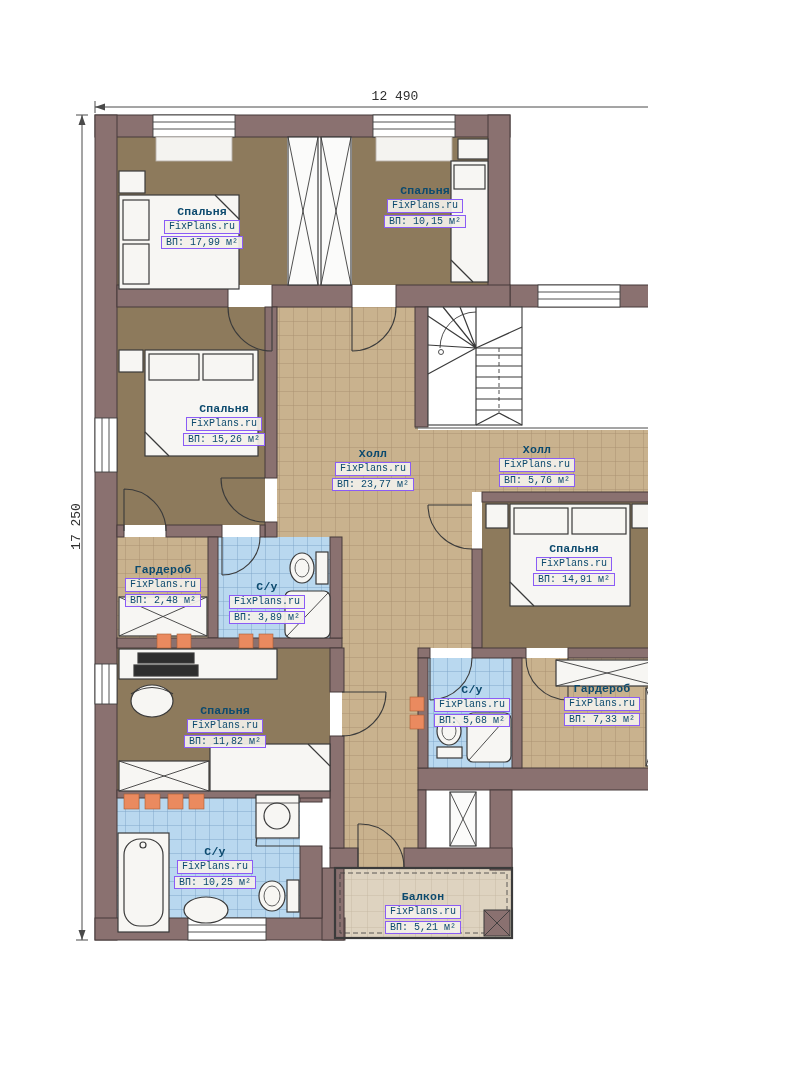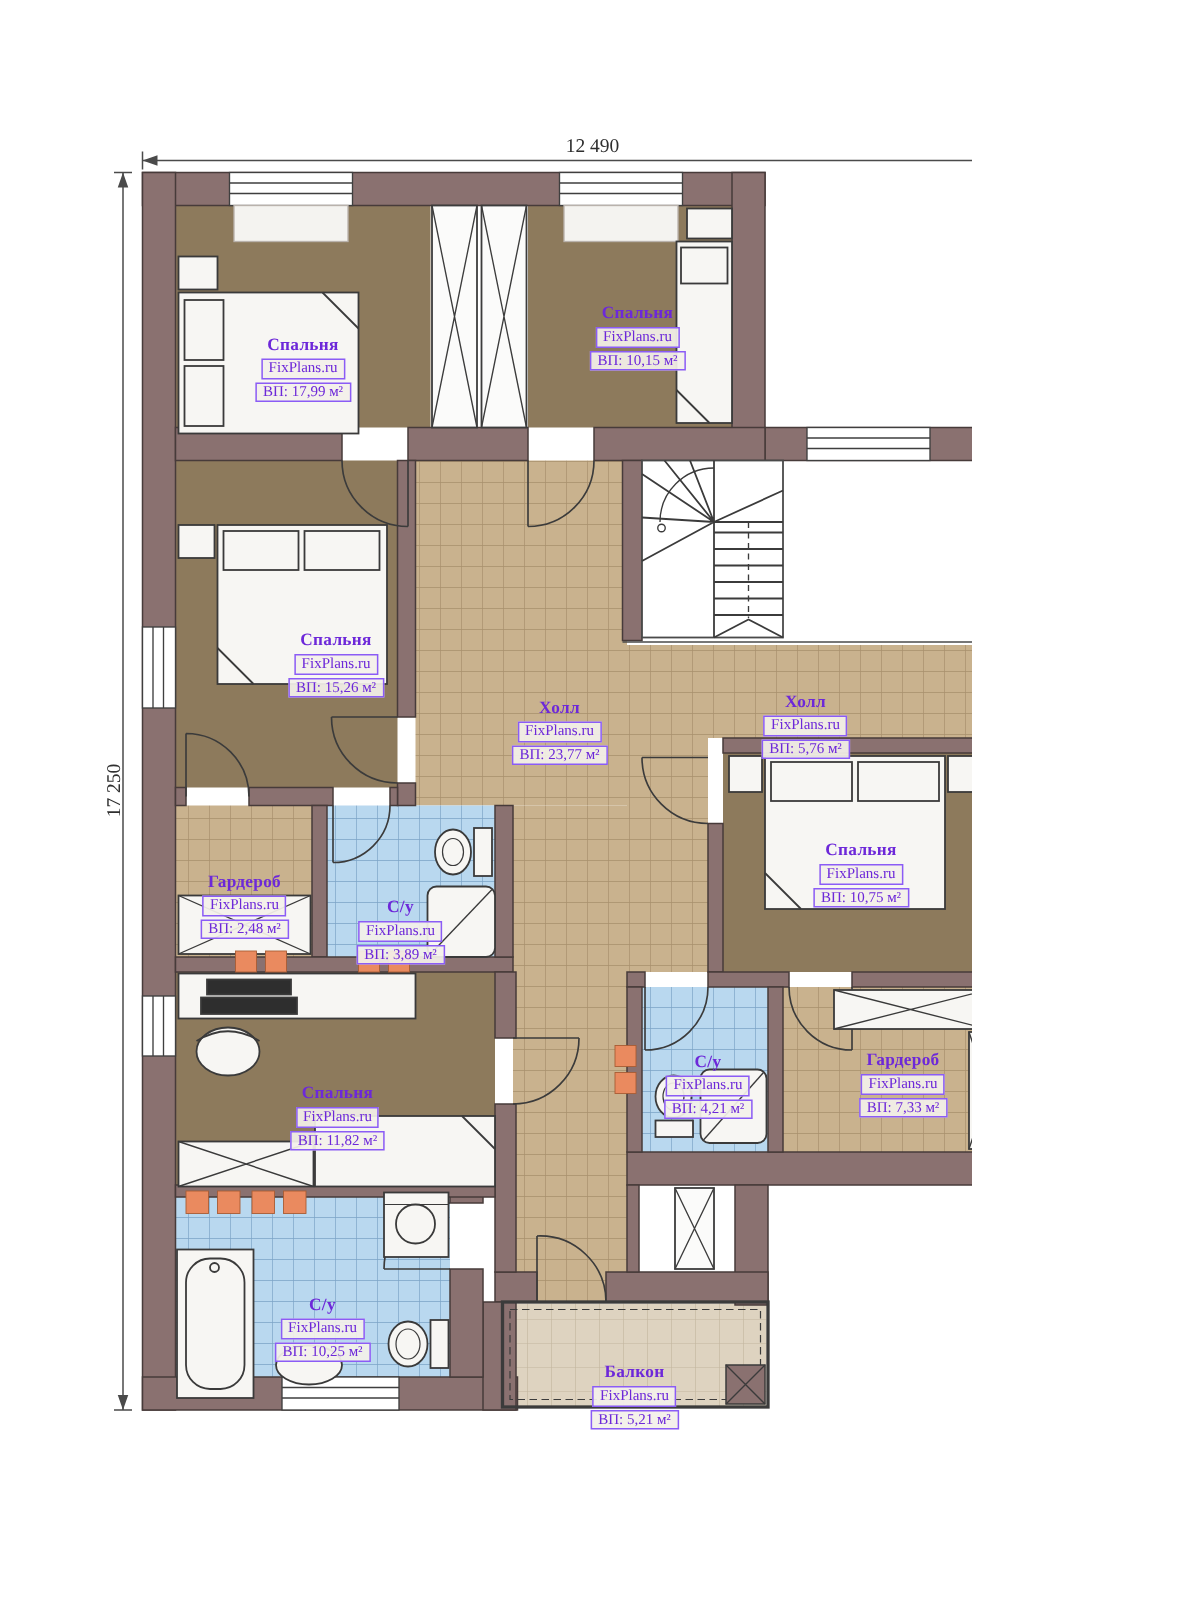--- a/index.html
+++ b/index.html
@@ -1,20 +1,20 @@
 <!DOCTYPE html>
 <html><head>
 <meta charset="utf-8">
 <style>
   html,body{margin:0;padding:0;background:#ffffff;}
   .stage{position:relative;width:648px;height:1080px;background:#ffffff;overflow:hidden;
-         font-family:Liberation Serif, serif;}
+         font-family:Liberation Mono, monospace;}
   .plan-svg{position:absolute;left:0;top:0;}
-  .room-label{position:absolute;transform:translateX(-50%);text-align:center;color:#6d28d9;
-              z-index:2;line-height:1.15;margin-top:19px;}
+  .room-label{position:absolute;transform:translateX(-50%);text-align:center;color:#0c4a6e;
+              z-index:2;line-height:1.15;}
   .rname{font-size:11.5px;font-weight:bold;letter-spacing:.2px;margin-bottom:1px;}
   .rbox{display:block;width:max-content;margin:2px auto 0;border:1px solid #8b5cf6;
         background:rgba(243,240,234,.93);font-size:10px;padding:0 4px;white-space:nowrap;}
   .dim{position:absolute;color:#2f2f2f;font-size:13px;z-index:2;}
   .dim-top{left:395px;top:89px;transform:translateX(-50%);}
   .dim-left{left:44px;top:519px;width:64px;text-align:center;transform:rotate(-90deg);}
 </style>
 </head>
 <body>
 
@@ -275,41 +275,41 @@
     <span class="rbox">ВП: 23,77 м²</span>
   </div>
   <div class="room-label" style="left:537px;top:443px;">
     <div class="rname">Холл</div>
     <span class="rbox">FixPlans.ru</span>
     <span class="rbox">ВП: 5,76 м²</span>
   </div>
   <div class="room-label" style="left:574px;top:542px;">
     <div class="rname">Спальня</div>
     <span class="rbox">FixPlans.ru</span>
-    <span class="rbox">ВП: 10,75 м²</span>
+    <span class="rbox">ВП: 14,91 м²</span>
   </div>
   <div class="room-label" style="left:163px;top:563px;">
     <div class="rname">Гардероб</div>
     <span class="rbox">FixPlans.ru</span>
     <span class="rbox">ВП: 2,48 м²</span>
   </div>
   <div class="room-label" style="left:267px;top:580px;">
     <div class="rname">С/у</div>
     <span class="rbox">FixPlans.ru</span>
     <span class="rbox">ВП: 3,89 м²</span>
   </div>
   <div class="room-label" style="left:225px;top:704px;">
     <div class="rname">Спальня</div>
     <span class="rbox">FixPlans.ru</span>
     <span class="rbox">ВП: 11,82 м²</span>
   </div>
   <div class="room-label" style="left:472px;top:683px;">
     <div class="rname">С/у</div>
     <span class="rbox">FixPlans.ru</span>
-    <span class="rbox">ВП: 4,21 м²</span>
+    <span class="rbox">ВП: 5,68 м²</span>
   </div>
   <div class="room-label" style="left:602px;top:682px;">
     <div class="rname">Гардероб</div>
     <span class="rbox">FixPlans.ru</span>
     <span class="rbox">ВП: 7,33 м²</span>
   </div>
   <div class="room-label" style="left:215px;top:845px;">
     <div class="rname">С/у</div>
     <span class="rbox">FixPlans.ru</span>
     <span class="rbox">ВП: 10,25 м²</span>

